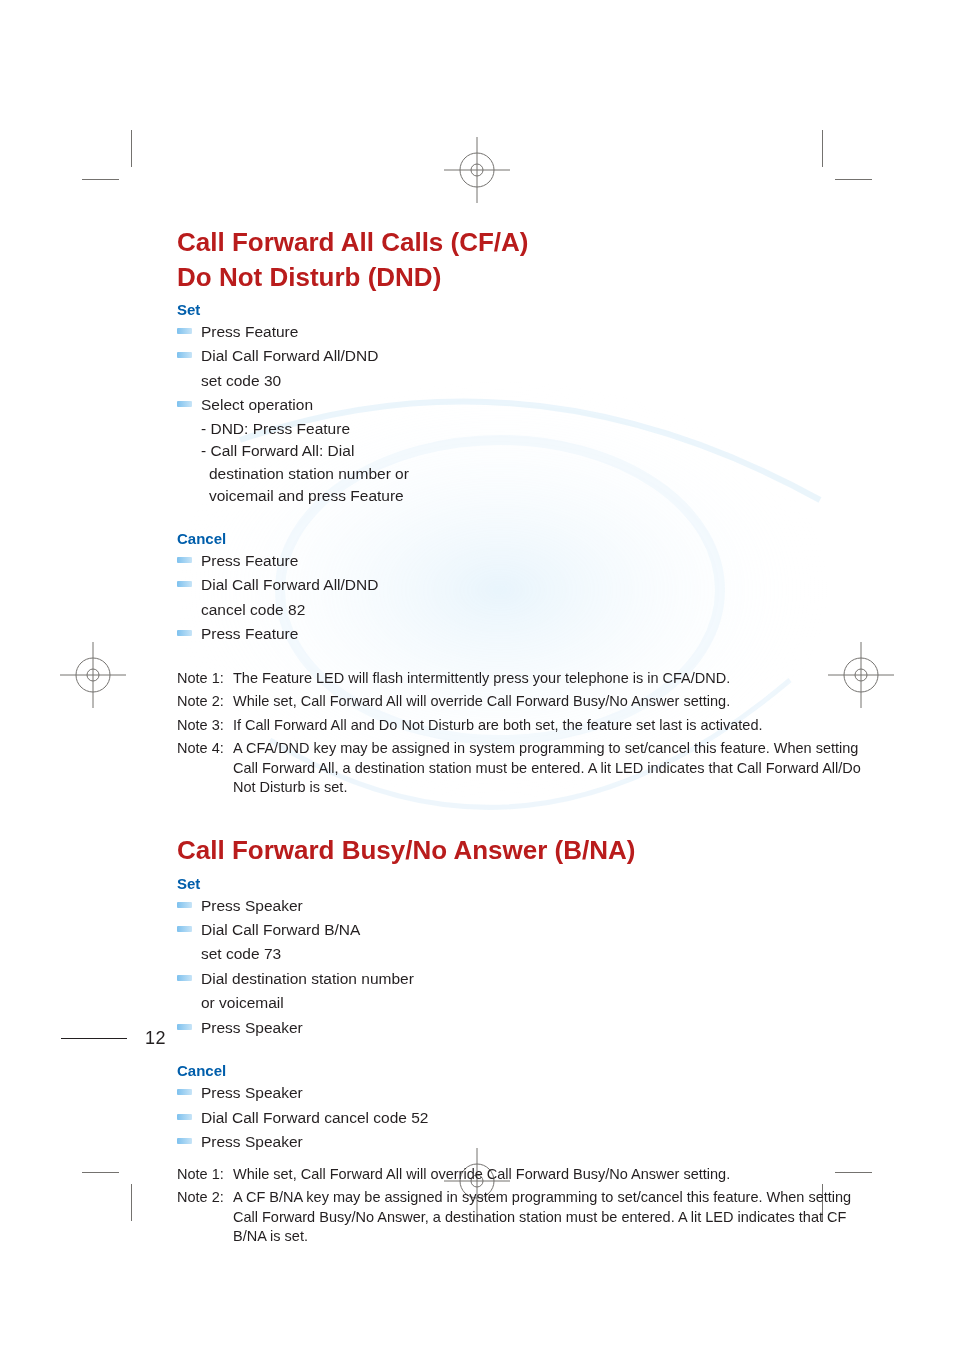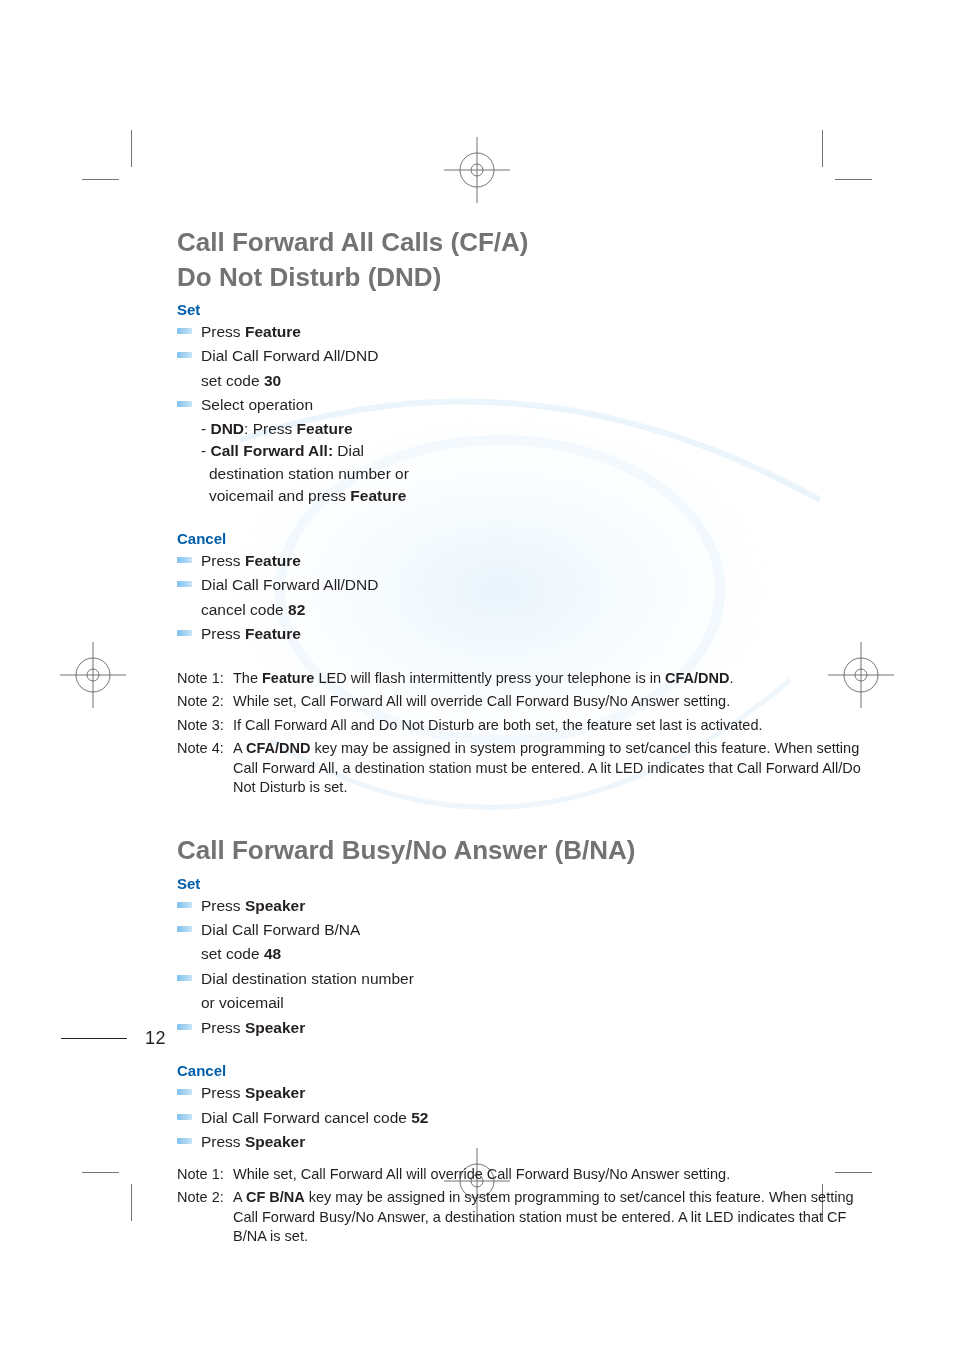--- a/index.html
+++ b/index.html
@@ -23,21 +23,21 @@
   .bg-swirl { position:absolute; left:180px; top:380px; width:700px; height:520px; pointer-events:none; opacity:0.35; }
 
   
   .page {
     position: absolute;
     left: 177px;
     top: 226px;
     width: 700px;
   }
   h1 {
-    color: #737373;
+    color: #b91c1c;
     font-size: 26px;
     font-weight: 700;
     margin: 0 0 2px 0;
     line-height: 1.25;
   }
   .cols {
     display: flex;
     gap: 18px;
     margin-top: 4px;
     flex-direction: column;
@@ -69,21 +69,21 @@
     left: 0;
     top: 8px;
     width: 15px;
     height: 6px;
     background: linear-gradient(90deg, #7ec1ee 0%, #c7e4f7 100%);
     border-radius: 1px;
   }
   ul.bullets > li.continuation::before { content:none; }
   ul.bullets > li.continuation { padding-left:24px; }
   .sub-line { padding-left: 24px; font-size:15.5px; line-height:1.45; }
-  .b { font-weight:700; }
+  .b { font-weight:400; }
 
   .notes {
     margin-top: 22px;
     font-size: 14.5px;
     line-height: 1.35;
   }
   .note-row { display:flex; margin: 4px 0; }
   .note-label { flex: 0 0 56px; }
   .note-text { flex: 1 1 auto; }
 
@@ -210,21 +210,21 @@
   </div>
 
   <div class="section2">
     <h1>Call Forward Busy/No Answer (B/NA)</h1>
     <div class="cols">
       <div class="col">
         <div class="sub">Set</div>
         <ul class="bullets">
           <li><span>Press </span><span class="b">Speaker</span></li>
           <li><span>Dial Call Forward B/NA</span></li>
-          <li class="continuation"><span>set code </span><span class="b">48</span></li>
+          <li class="continuation"><span>set code </span><span class="b">73</span></li>
           <li><span>Dial destination station number</span></li>
           <li class="continuation"><span>or voicemail</span></li>
           <li><span>Press </span><span class="b">Speaker</span></li>
         </ul>
       </div>
       <div class="col">
         <div class="sub">Cancel</div>
         <ul class="bullets">
           <li><span>Press </span><span class="b">Speaker</span></li>
           <li><span>Dial Call Forward cancel code </span><span class="b">52</span></li>

